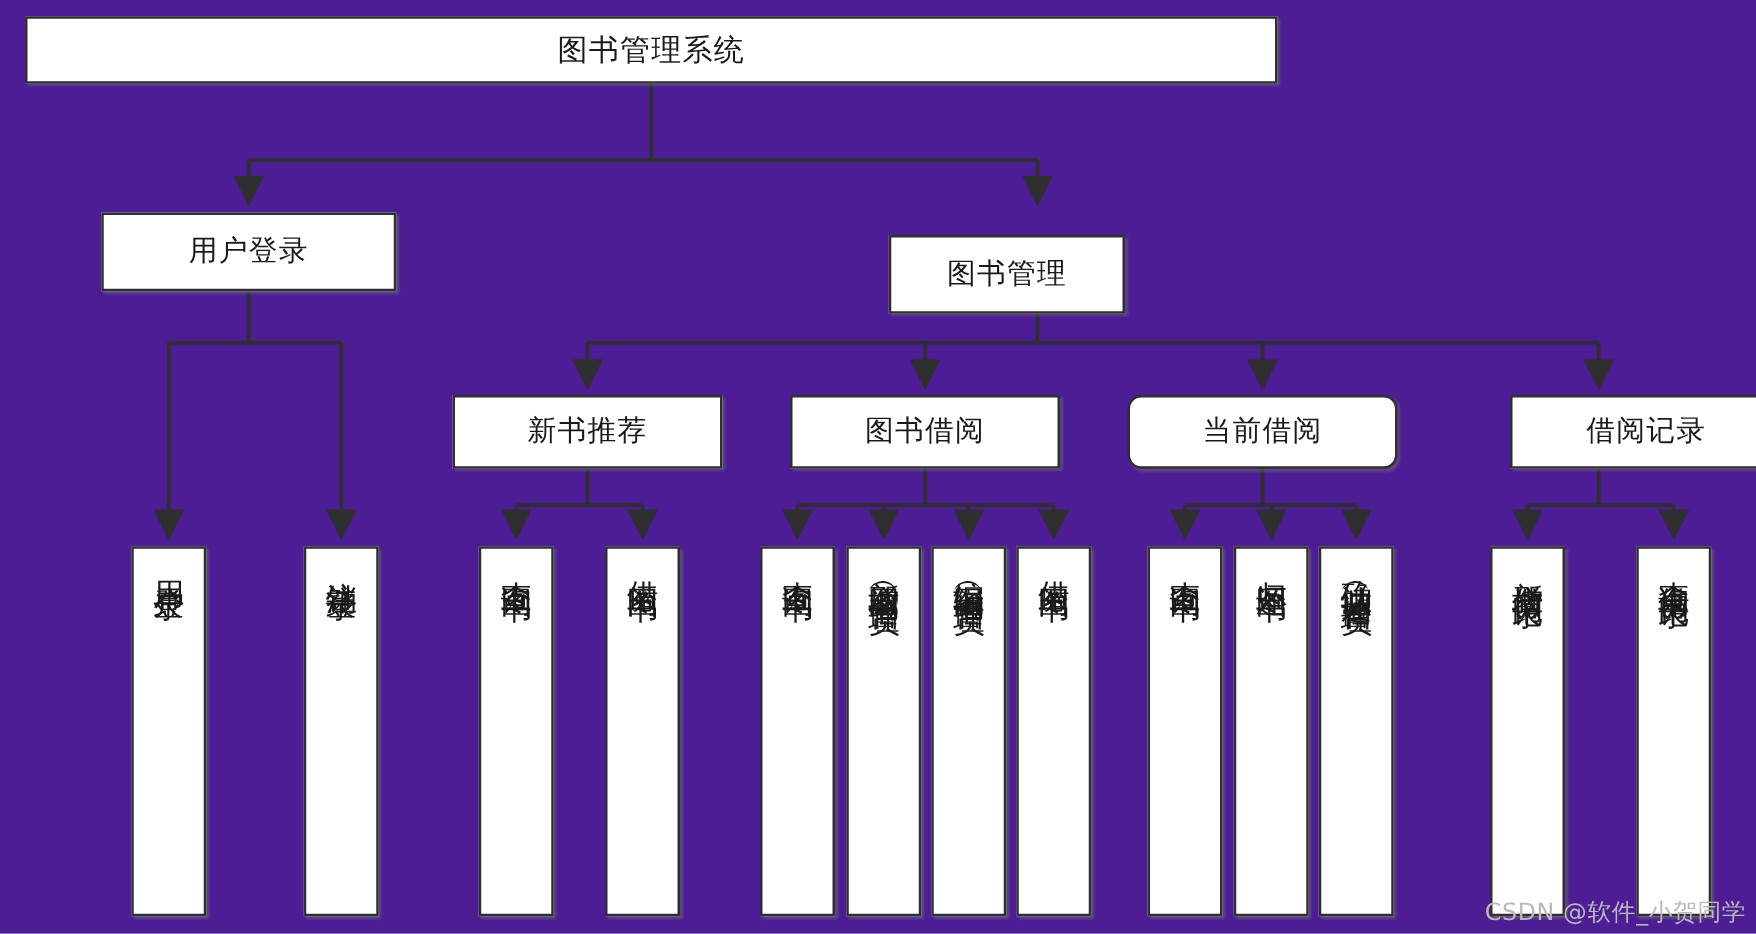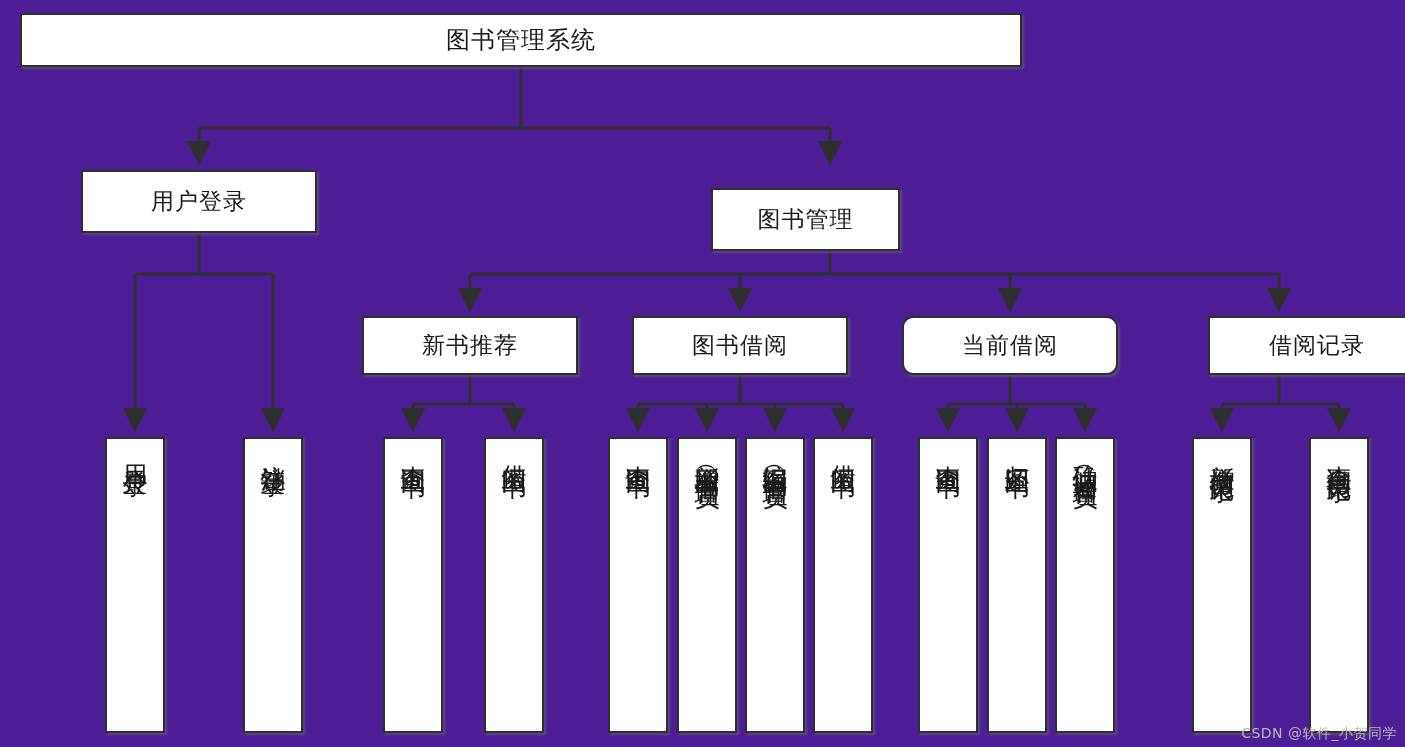--- a/index.html
+++ b/index.html
@@ -68,21 +68,21 @@
     white-space: normal;
     max-height: 288px;
   }
   .node.vert.tall .label {
     max-height: 292px;
   }
   .watermark {
     position: absolute;
     right: 8px;
     bottom: 4px;
-    font-size: 14px;
+    font-size: 19px;
     color: #b9b9b9;
     letter-spacing: 0.5px;
     z-index: 3;
     white-space: nowrap;
     font-family: "DejaVu Sans", "Liberation Sans", sans-serif;
   }
 </style>
 </head>
 <body>
 

